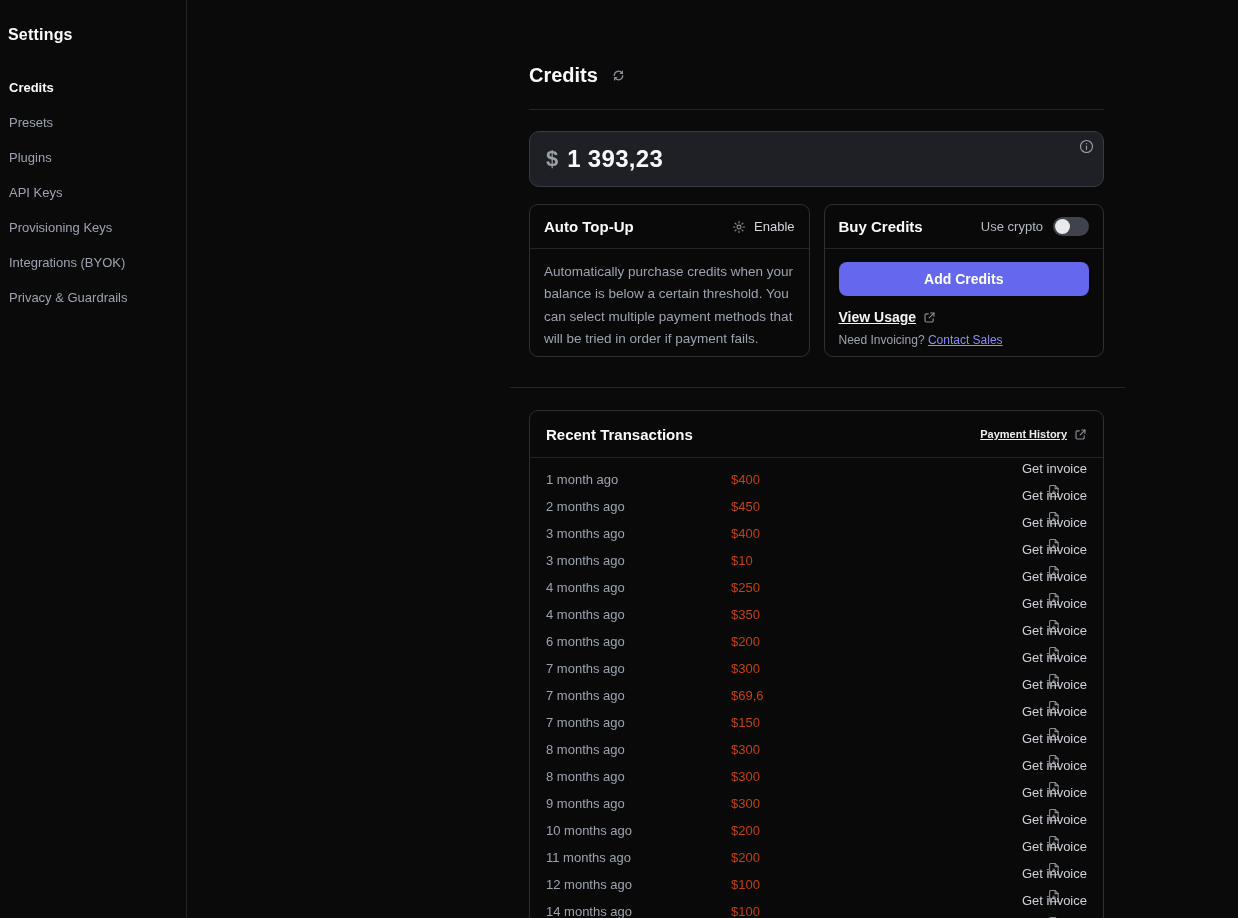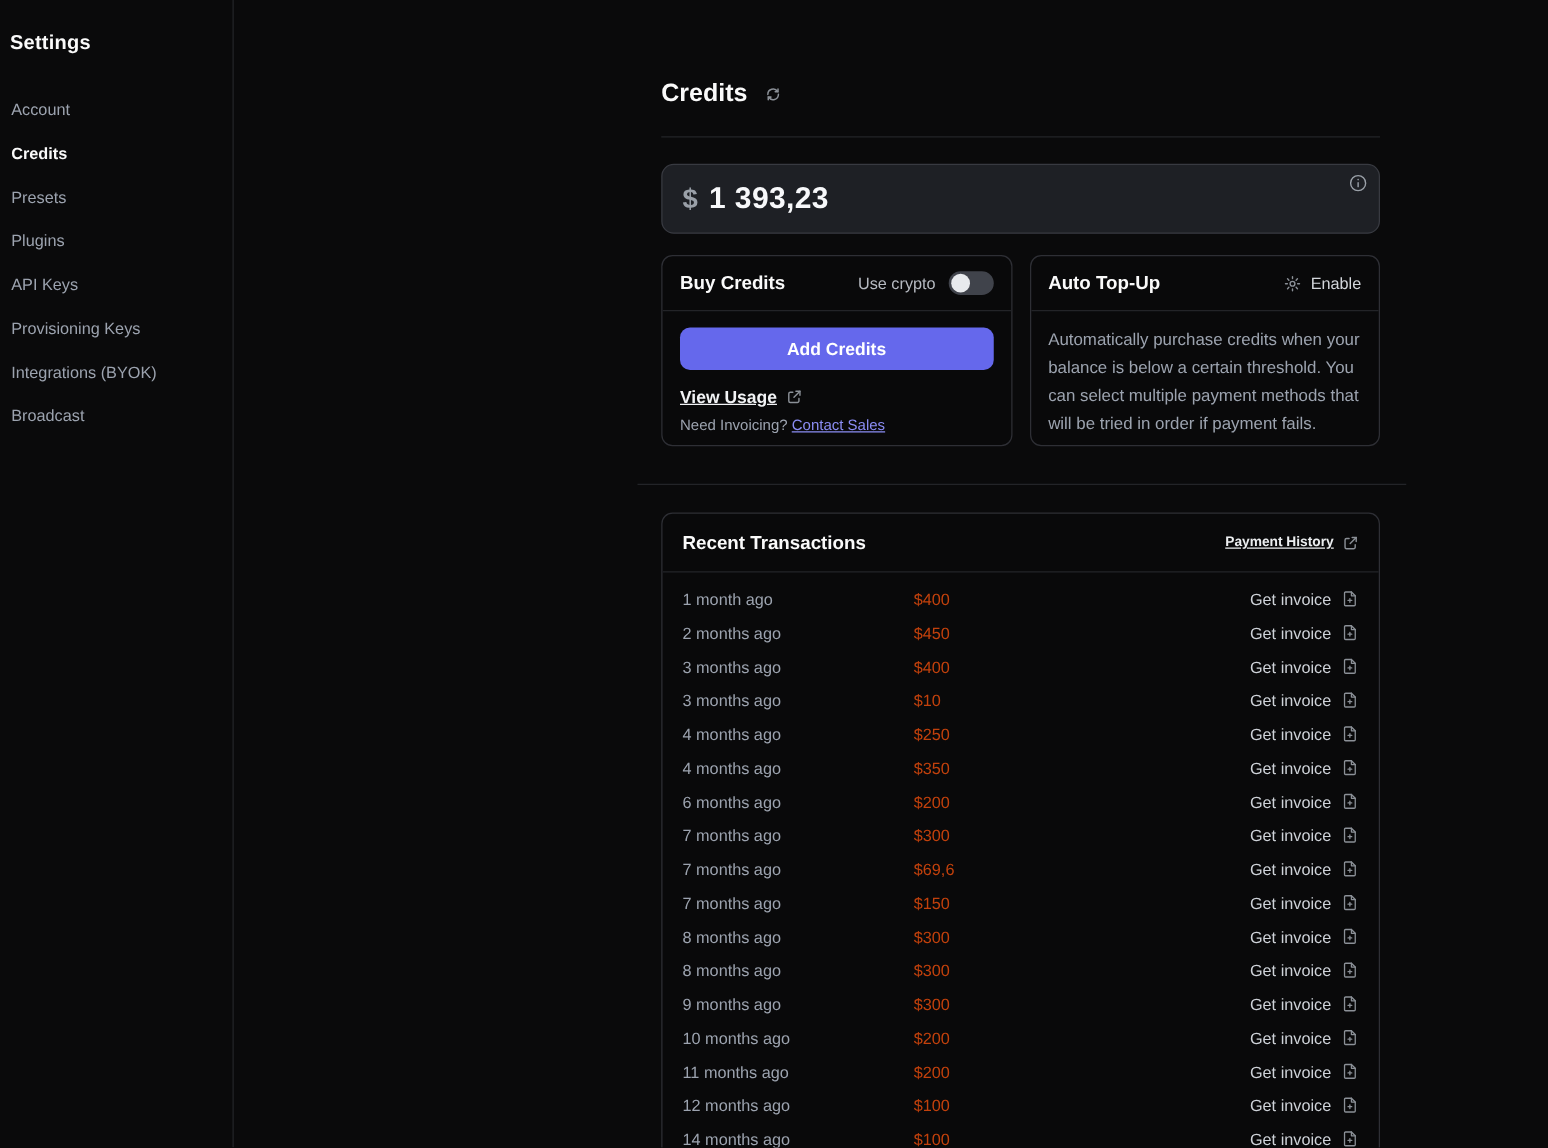--- a/index.html
+++ b/index.html
@@ -98,35 +98,32 @@
   .transactions-card { margin-top: 22px; }
   .tx-header { height: 47px; padding: 0 16px; gap: 32px; }
   .payment-history { display: flex; align-items: center; gap: 7px; cursor: pointer; color: #eceef0; }
   .payment-history-label {
     font-size: 11px; font-weight: 700; color: #eceef0; text-decoration: underline;
   }
   .tx-rows { padding-top: 8px; }
   .t-row { height: 27px; display: flex; align-items: center; padding: 0 16px; }
   .t-date { width: 185px; font-size: 13px; color: #9ca3af; }
   .t-amount { flex: 1; font-size: 13px; color: #c2410c; }
-  .t-invoice { display: flex; align-items: flex-start; gap: 8px; cursor: pointer; color: #ced2d8; }
+  .t-invoice { display: flex; align-items: center; gap: 8px; cursor: pointer; color: #ced2d8; flex-direction: column; }
   .t-invoice-label { font-size: 13px; color: #ced2d8; }
 </style>
 </head>
 <body>
 
 <div class="app">
 
   <aside class="sidebar">
     <div class="sidebar-title">Settings</div>
     <nav class="side-nav">
 
-        <div class="side-item">
-          <span>Account</span>
-        </div>
 
         <div class="side-item active">
           <span>Credits</span>
         </div>
 
         <div class="side-item">
           <span>Presets</span>
         </div>
 
         <div class="side-item">
@@ -139,24 +136,24 @@
         </div>
 
         <div class="side-item">
           <span>Provisioning Keys</span>
         </div>
 
         <div class="side-item">
           <span>Integrations (BYOK)</span>
         </div>
 
-
         <div class="side-item">
-          <span>Broadcast</span>
-        </div>
+          <span>Privacy &amp; Guardrails</span>
+        </div>
+
       </nav>
   </aside>
 
   <main class="content">
     <div class="content-inner">
 
       <div class="page-head">
         <span class="page-title">Credits</span>
         <span class="icon">
           <svg width="13" height="13" viewBox="0 0 16 16" fill="none" stroke="currentColor" stroke-width="1.5" stroke-linecap="round">
@@ -176,20 +173,38 @@
         <span class="balance-info icon">
           <svg width="15" height="15" viewBox="0 0 16 16" fill="none" stroke="currentColor" stroke-width="1.2" stroke-linecap="round">
             <circle cx="8" cy="8" r="6.4"></circle>
             <path d="M8 7.6v3.4"></path>
             <circle cx="8" cy="5" r="0.7" fill="currentColor" stroke="none"></circle>
           </svg>
         </span>
       </div>
 
       <div class="cards-row">
+
+        <section class="card">
+          <div class="card-header">
+            <span class="card-title">Auto Top-Up</span>
+            <span class="enable-wrap">
+              <span class="icon">
+                <svg width="14" height="14" viewBox="0 0 16 16" fill="none" stroke="currentColor" stroke-width="1.3" stroke-linecap="round">
+                  <circle cx="8" cy="8" r="2.2"></circle>
+                  <path d="M8 1.6v1.7M8 12.7v1.7M1.6 8h1.7M12.7 8h1.7M3.5 3.5l1.2 1.2M11.3 11.3l1.2 1.2M12.5 3.5l-1.2 1.2M4.7 11.3l-1.2 1.2"></path>
+                </svg>
+              </span>
+              <span class="enable-label">Enable</span>
+            </span>
+          </div>
+          <div class="topup-body">
+            <p class="topup-text">Automatically purchase credits when your balance is below a certain threshold. You can select multiple payment methods that will be tried in order if payment fails.</p>
+          </div>
+        </section>
 
         <section class="card">
           <div class="card-header">
             <span class="card-title">Buy Credits</span>
             <span class="crypto-wrap">
               <span class="crypto-label">Use crypto</span>
               <span class="toggle">
                   <span class="knob"></span>
                 </span>
             </span>
@@ -202,38 +217,20 @@
                 <svg width="13" height="13" viewBox="0 0 16 16" fill="none" stroke="currentColor" stroke-width="1.4" stroke-linecap="round" stroke-linejoin="round">
                   <path d="M6.5 3.5H4A1.5 1.5 0 0 0 2.5 5v7A1.5 1.5 0 0 0 4 13.5h7A1.5 1.5 0 0 0 12.5 12V9.5"></path>
                   <path d="M9.5 2.5h4v4"></path>
                   <path d="M13.5 2.5 7.6 8.4"></path>
                 </svg>
               </span>
             </div>
             <div class="invoicing-row">
               <span>Need Invoicing? </span><a class="contact-sales-link">Contact Sales</a>
             </div>
-          </div>
-        </section>
-
-        <section class="card">
-          <div class="card-header">
-            <span class="card-title">Auto Top-Up</span>
-            <span class="enable-wrap">
-              <span class="icon">
-                <svg width="14" height="14" viewBox="0 0 16 16" fill="none" stroke="currentColor" stroke-width="1.3" stroke-linecap="round">
-                  <circle cx="8" cy="8" r="2.2"></circle>
-                  <path d="M8 1.6v1.7M8 12.7v1.7M1.6 8h1.7M12.7 8h1.7M3.5 3.5l1.2 1.2M11.3 11.3l1.2 1.2M12.5 3.5l-1.2 1.2M4.7 11.3l-1.2 1.2"></path>
-                </svg>
-              </span>
-              <span class="enable-label">Enable</span>
-            </span>
-          </div>
-          <div class="topup-body">
-            <p class="topup-text">Automatically purchase credits when your balance is below a certain threshold. You can select multiple payment methods that will be tried in order if payment fails.</p>
           </div>
         </section>
 
       </div>
 
       <hr class="hr2">
 
       <section class="card transactions-card">
         <div class="card-header tx-header">
           <span class="card-title">Recent Transactions</span>

